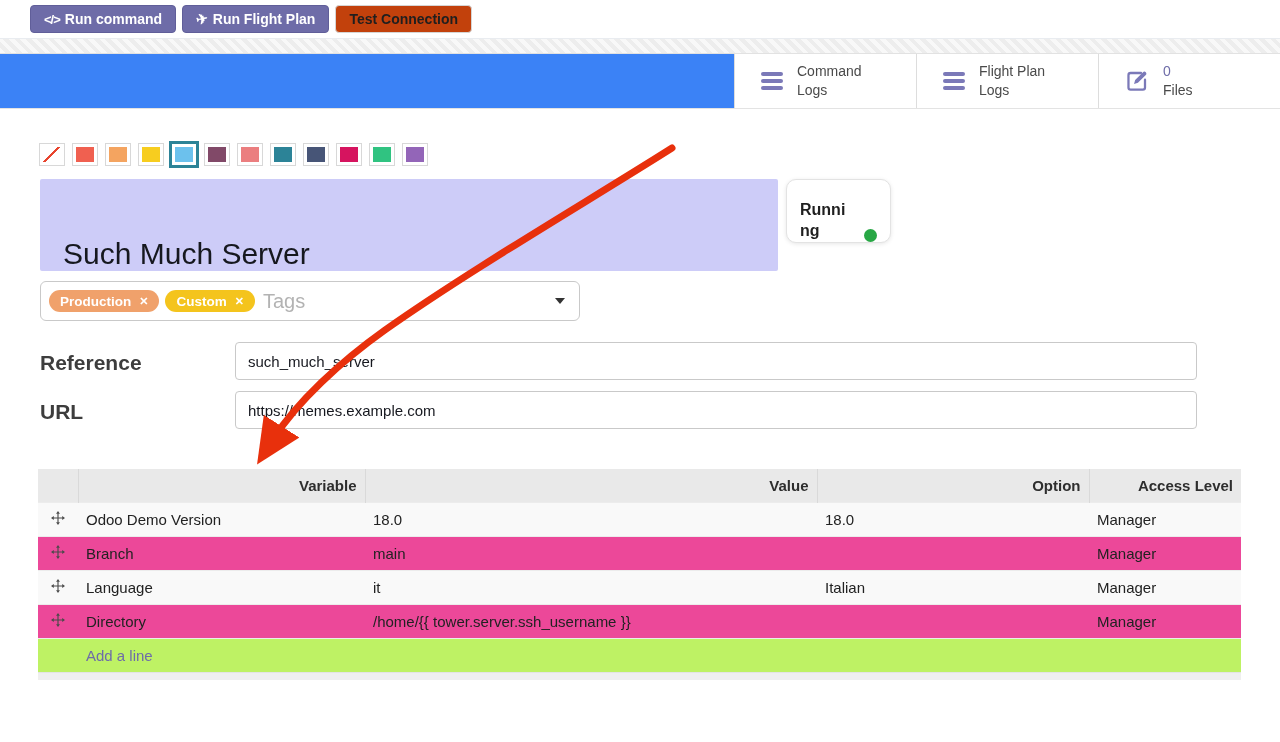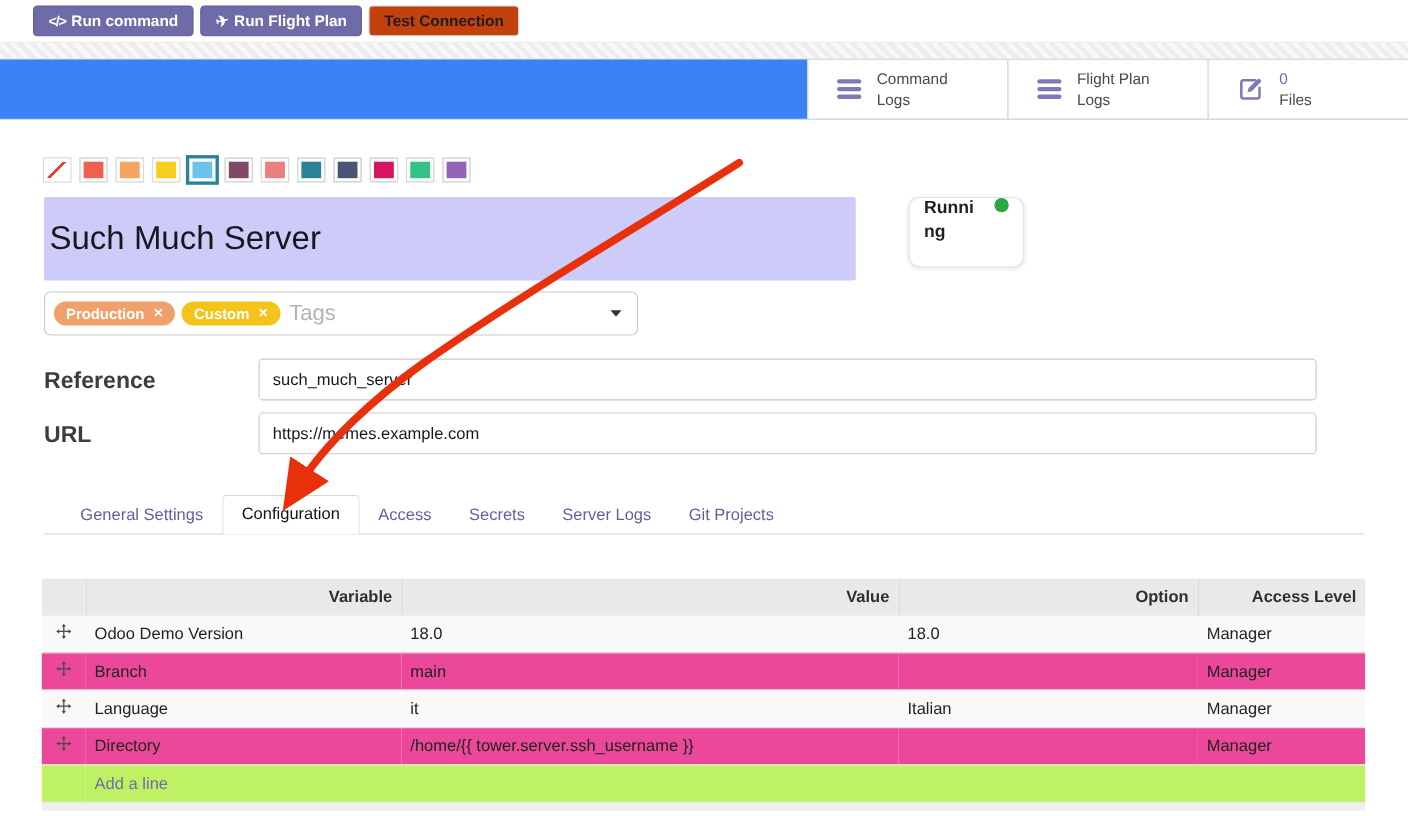--- a/index.html
+++ b/index.html
@@ -42,25 +42,25 @@
   .swatch {
     width:24px; height:21px; border:3px solid #fff; outline:1px solid #d8d8d8; cursor:pointer; background-clip:padding-box;
   }
   .swatch.selected { outline:3px solid #2C8397; }
   .swatch.none {
     background:linear-gradient(135deg, transparent 44%, #e8442e 44% 54%, transparent 54%) #fff;
   }
 
   
   .title-row { display:flex; margin-top:14px; align-items:flex-start; gap:8px; }
-  .title-box { width:738px; height:76px; background:#cdccf8; display:flex; align-items:center; padding-left:5px; border-radius:2px; }
+  .title-box { width:738px; height:92px; background:#cdccf8; display:flex; align-items:flex-end; padding-left:23px; border-radius:2px; }
   .title-text { font-size:30px; font-weight:500; color:#16181f; }
   .status-card {
     width:105px; height:64px; border:1px solid #e3e3e3; border-radius:10px; background:#fff;
-    box-shadow:0 1px 4px rgba(0,0,0,.1); display:flex; align-items:flex-start; padding:0 13px; cursor:pointer;margin-left:40px;
+    box-shadow:0 1px 4px rgba(0,0,0,.1); display:flex; align-items:flex-end; padding:0 13px; cursor:pointer;
   }
   .status-text { font-weight:bold; font-size:16px; color:#1f1f1f; width:52px; line-height:1.3; overflow-wrap:anywhere; }
   .status-dot { width:13px; height:13px; border-radius:50%; background:#28a745; margin-left:auto; }
 
   
   .tags-box {
     margin-top:10px; width:540px; height:40px; border:1px solid #c9c9c9; border-radius:6px;
     display:flex; align-items:center; padding:0 14px 0 8px; gap:6px; cursor:text;
   }
   .tag-pill {
@@ -206,28 +206,20 @@
     <div class="field-row">
       <div class="field-label">Reference</div>
       <input class="field-input" value="such_much_server" style="">
     </div>
     <div class="field-row">
       <div class="field-label">URL</div>
       <input class="field-input" value="https://memes.example.com" style="">
     </div>
   </div>
 
-  <div class="tabs" id="tabs">
-      <div class="tab">General Settings</div>
-      <div class="tab active">Configuration</div>
-      <div class="tab">Access</div>
-      <div class="tab">Secrets</div>
-      <div class="tab">Server Logs</div>
-      <div class="tab">Git Projects</div>
-    </div>
 
   <div class="table-wrap">
     <table>
       <colgroup>
           <col class="c-handle">
           <col class="c-var">
           <col class="c-val">
           <col class="c-opt">
           <col>
         </colgroup>

